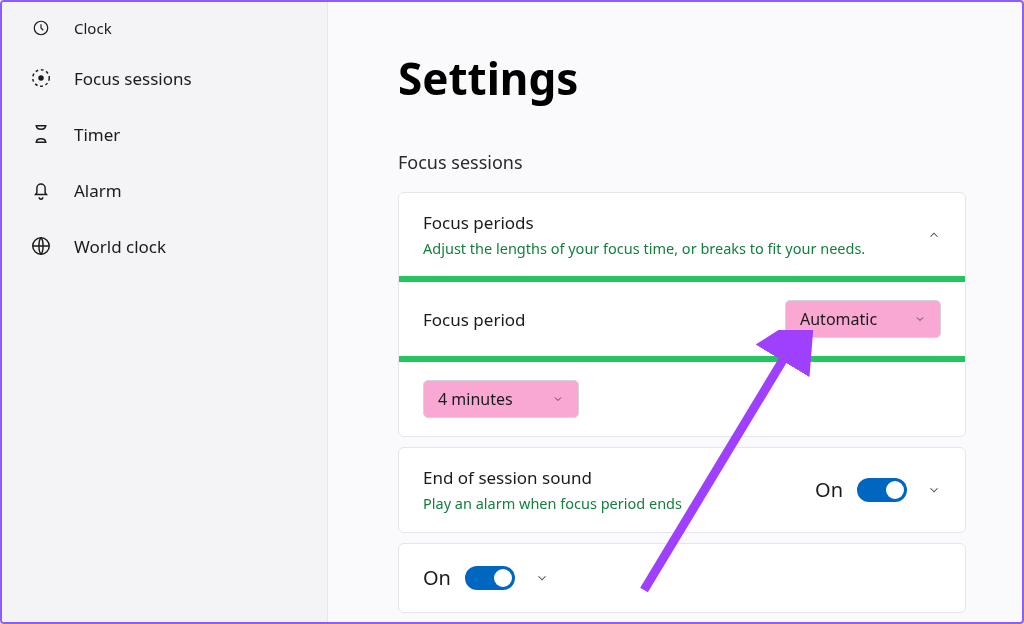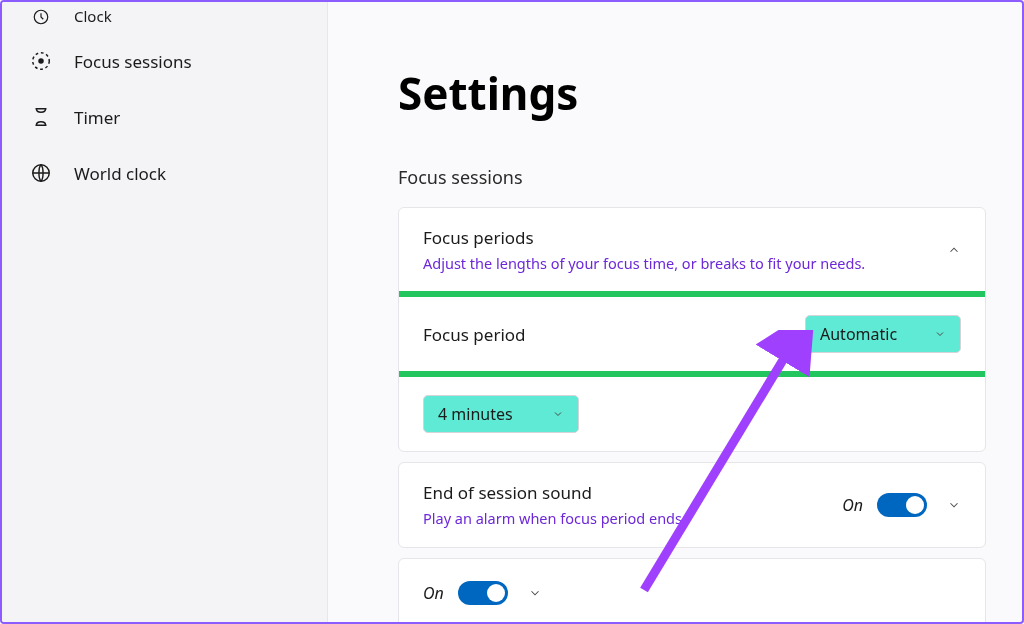--- a/index.html
+++ b/index.html
@@ -9,55 +9,55 @@
     border: 2px solid #8c5cff; border-radius: 4px;
     position: relative;
   }
   
   .sidebar {
     width: 326px; flex-shrink: 0; background: #f4f3f6;
     border-right: 1px solid #e7e6ea;
     padding-top: 4px;
   }
   .sidebar-item {
-    display: flex; align-items: flex-start;
+    display: flex; align-items: center;
     height: 56px; padding-left: 28px; gap: 22px;
     color: #1b1b1b; cursor: pointer; font-size: 17px;
   }
   .sidebar-item:first-child { height: 44px; font-size: 15px; }
   .sidebar-item .icon { width: 22px; height: 22px; display:flex; align-items:center; justify-content:center; }
   .sidebar-item svg { width: 22px; height: 22px; stroke: #1b1b1b; fill: none; stroke-width:1.6; }
   .sidebar-item:first-child svg { width:18px; height:18px; }
   
-  .main { flex: 1; padding: 46px 36px 0 70px; overflow:hidden;margin-top:15px; }
+  .main { flex: 1; padding: 46px 56px 0 70px; overflow:hidden; }
   .page-title { font-size: 44px; font-weight: 700; margin-bottom: 42px; }
   .section-title { font-size: 18px; color: #2a2a2a; margin-bottom: 18px; }
   .card {
     background: #fff; border: 1px solid #e6e5e9; border-radius: 6px;
     margin-bottom: 10px;
   }
   .row {
     display:flex; align-items:center; justify-content:flex-start;
     padding: 18px 24px; min-height: 68px;
   }
   .row + .row, .sub .row { border-top: 6px solid #22c55e; }
   .row .labels { flex:1; padding-right: 20px; }
   .row .title { font-size: 17px; color:#1b1b1b; }
-  .row .desc  { font-size: 14.5px; color:#6d28d9; margin-top:4px; line-height:1.4; }
+  .row .desc  { font-size: 14.5px; color:#15803d; margin-top:4px; line-height:1.4; }
   .row .right { display:flex; align-items:center; gap:20px; }
   .chev { width:14px; height:14px; stroke:#4a4a4a; stroke-width:1.8; fill:none; }
   .dropdown {
     display:flex; align-items:center; justify-content:space-between;
     min-width: 156px; height:38px; padding: 0 14px;
-    border:1px solid #d5d4d8; border-radius:5px; background:#5eead4;
+    border:1px solid #d5d4d8; border-radius:5px; background:#f9a8d4;
     font-size:16px; color:#1b1b1b; cursor:pointer;
   }
   .dropdown svg { width:12px; height:12px; stroke:#4a4a4a; stroke-width:2; fill:none; }
   .toggle-wrap { display:flex; align-items:center; gap:14px; }
-  .onoff { font-size:16px; color:#1b1b1b;font-style:italic; }
+  .onoff { font-size:20px; color:#1b1b1b; }
   .toggle {
     width:50px; height:24px; border-radius:12px; background:#0067c0;
     position:relative; cursor:pointer;
   }
   .toggle::after {
     content:""; position:absolute; right:3px; top:3px;
     width:18px; height:18px; border-radius:50%; background:#fff;
   }
   
   .arrow {
@@ -87,20 +87,29 @@
     </span>
     <span>Focus sessions</span>
   </div>
   <div class="sidebar-item">
     <span class="icon">
       <svg viewBox="0 0 24 24">
           <path d="M6 3h12M6 21h12M7 3c0 5 10 5 10 0M7 21c0-5 10-5 10 0"></path>
         </svg>
     </span>
     <span>Timer</span>
+  </div>
+  <div class="sidebar-item">
+    <span class="icon">
+      <svg viewBox="0 0 24 24">
+          <path d="M6 17h12l-1.5-2V10a4.5 4.5 0 0 0-9 0v5L6 17z"></path>
+          <path d="M10 20a2 2 0 0 0 4 0"></path>
+        </svg>
+    </span>
+    <span>Alarm</span>
   </div>
   <div class="sidebar-item">
     <span class="icon">
       <svg viewBox="0 0 24 24">
           <circle cx="12" cy="12" r="9"></circle>
           <path d="M3 12h18M12 3c3 3 3 15 0 18M12 3c-3 3-3 15 0 18"></path>
         </svg>
     </span>
     <span>World clock</span>
   </div>

